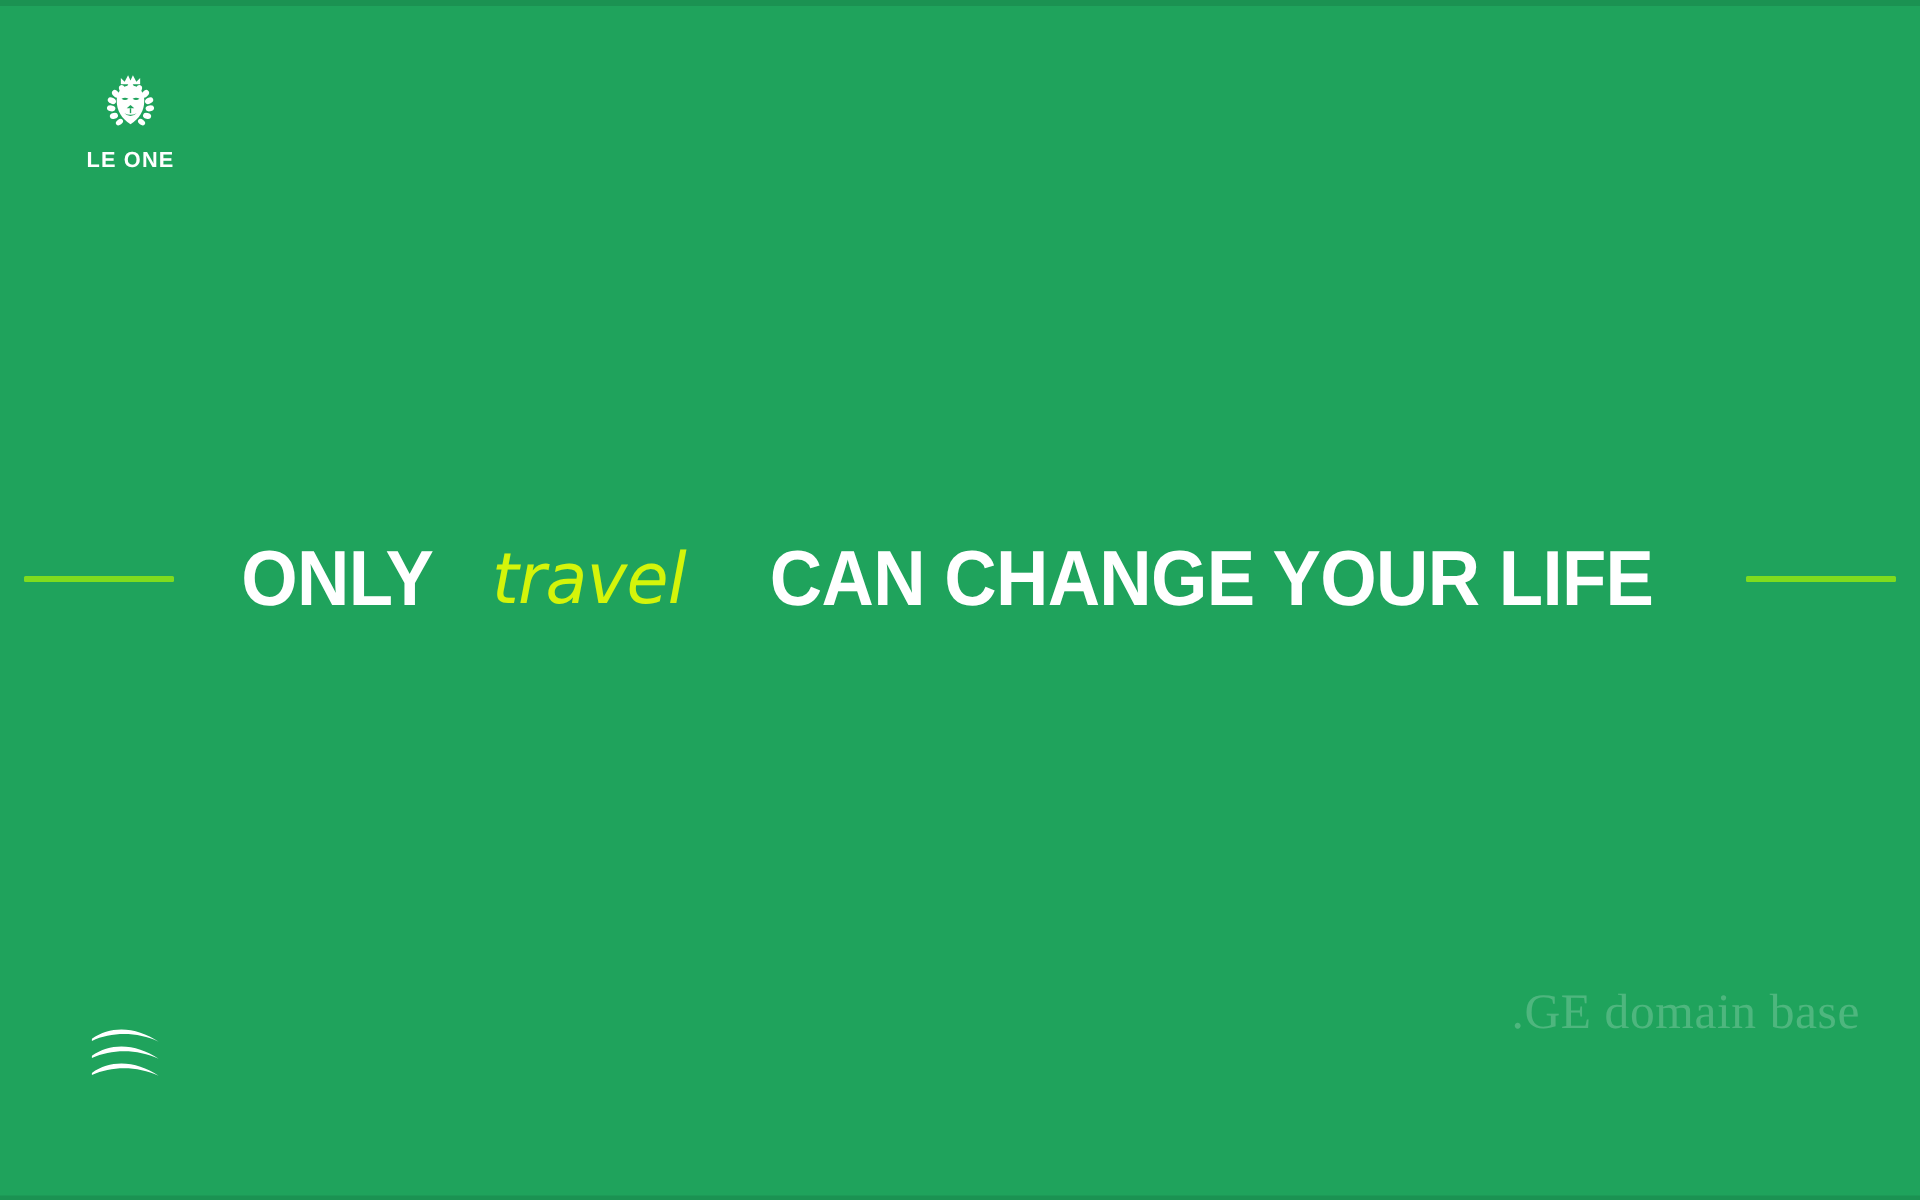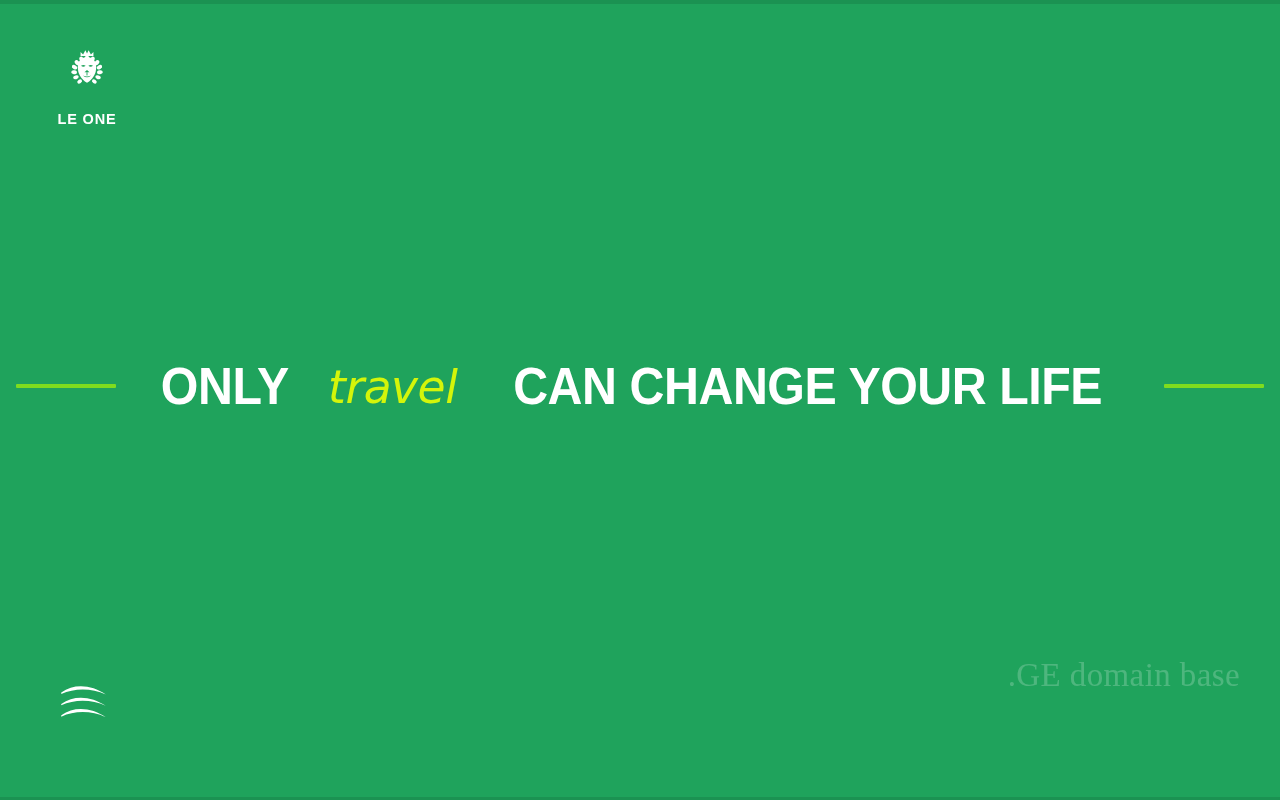--- a/index.html
+++ b/index.html
@@ -39,21 +39,21 @@
     display: flex;
     flex-direction: column;
     align-items: center;
   }
   .brand-mark {
     width: 46px;
     height: 46px;
     display: block;
   }
   .brand-name {
-    margin-top: 20px;
+    margin-top: 8px;
     color: #FFFFFF;
     font-family: "Liberation Sans", sans-serif;
     font-weight: bold;
     font-size: 14.5px;
     letter-spacing: 0.8px;
     line-height: 1;
     white-space: nowrap;
   }
 
   

